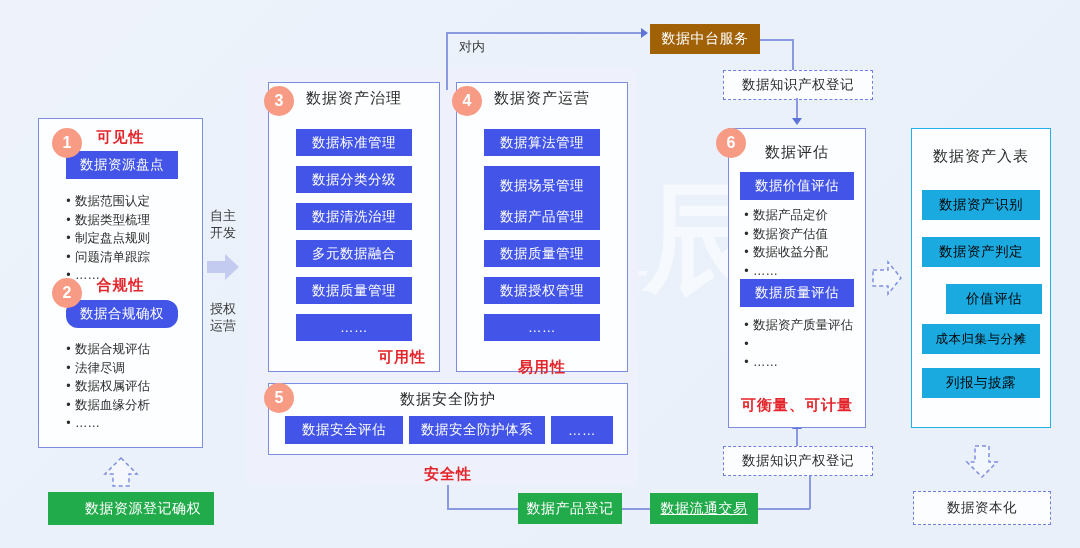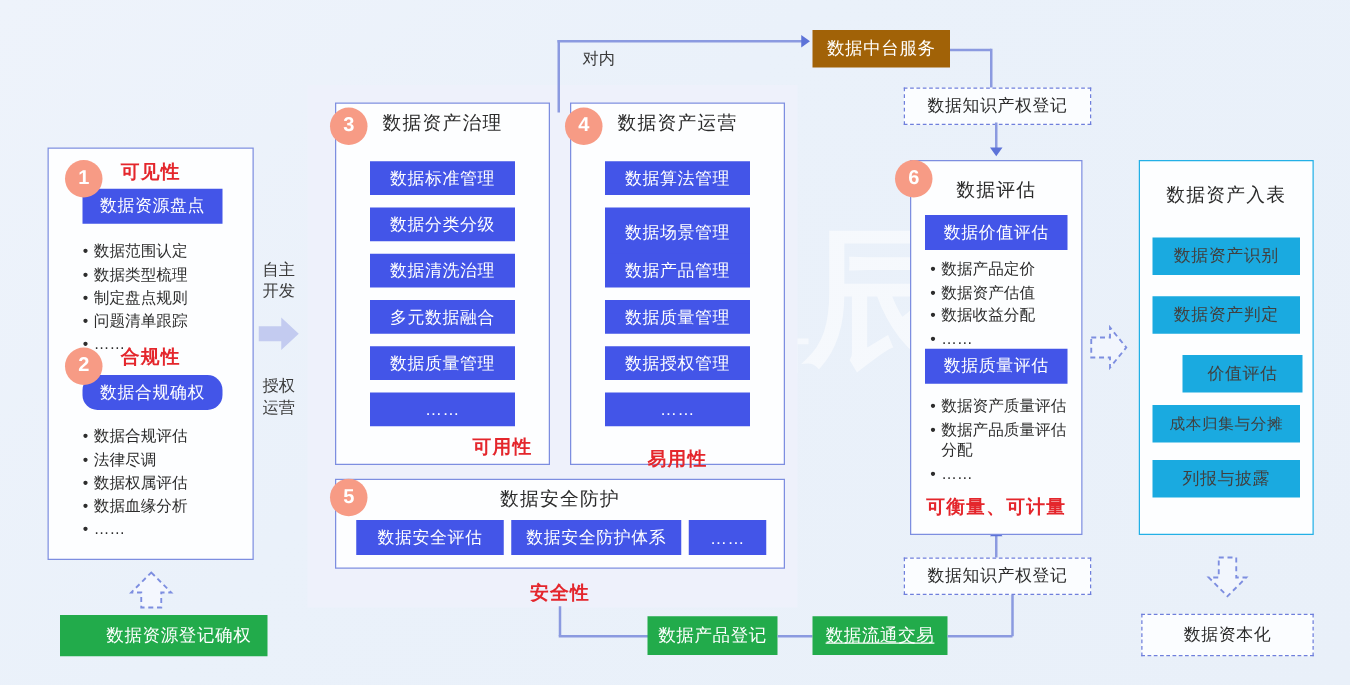--- a/index.html
+++ b/index.html
@@ -33,21 +33,21 @@
     background:#f79b85;color:#fff;font-size:16px;font-weight:bold;
     display:flex;align-items:center;justify-content:center;z-index:6;
   }
 
   
   .btn-blue{
     background:#4355e8;color:#fff;font-size:13.5px;text-align:center;
     display:flex;align-items:center;justify-content:center;letter-spacing:.5px;
   }
   .btn-cyan{
-    background:#1aaae0;color:#404040;font-size:13.5px;text-align:right;
+    background:#1aaae0;color:#000000;font-size:13.5px;text-align:right;
     display:flex;align-items:center;justify-content:center;letter-spacing:.5px;font-family:Liberation Serif, serif;
   }
   .btn-green{
     background:#22ab4b;color:#fff;font-size:14px;text-align:center;
     display:flex;align-items:center;justify-content:center;
     position:absolute;letter-spacing:.5px;
   }
   .btn-orange{
     background:#a16207;color:#fff;font-size:14px;
     display:flex;align-items:center;justify-content:center;
@@ -86,21 +86,21 @@
 <body>
 
 <div class="wm">数据辰</div>
 <div class="wm2">SOFT</div>
 
 <div class="shade" style="left:246px;top:68px;width:392px;height:418px;"></div>
 
 <div class="ln lnv" style="left:446px;top:32px;height:58px;"></div>
 <div class="ln lnh" style="left:446px;top:32px;width:196px;"></div>
 <div class="arrow-r" style="left:641px;top:28px;"></div>
-<div class="vlabel" style="left:452px;top:38px;width:40px;text-align:right;">对内</div>
+<div class="vlabel" style="left:452px;top:38px;width:40px;text-align:center;">对内</div>
 
 <div class="btn-orange" style="left:650px;top:24px;width:110px;height:30px;">数据中台服务</div>
 
 <div class="ln lnh" style="left:760px;top:39px;width:33px;"></div>
 <div class="ln lnv" style="left:792px;top:39px;height:32px;"></div>
 
 <div class="dashed-box" style="left:723px;top:70px;width:148px;height:28px;">数据知识产权登记</div>
 
 <div class="ln lnv" style="left:796px;top:98px;height:22px;"></div>
 <div class="arrow-d" style="left:792px;top:118px;"></div>
@@ -242,21 +242,20 @@
     </div>
 </div>
 <div class="btn-blue" style="position:absolute;left:740px;top:279px;width:114px;height:28px;">数据质量评估</div>
 <div class="bullets" style="left:740px;top:317px;width:124px;">
   <div class="row">
       <span class="dot">•</span>
       <span class="txt">数据资产质量评估</span>
     </div>
   <div class="row">
       <span class="dot">•</span>
-      <span class="txt">数据产品质量评估分配</span>
     </div>
   <div class="row">
       <span class="dot">•</span>
       <span class="txt">……</span>
     </div>
 </div>
 <div class="red-label" style="left:722px;top:396px;width:150px;">可衡量、可计量</div>
 
 <svg style="position:absolute;left:870px;top:258px;" width="34" height="40" viewBox="0 0 34 40">
   <polygon points="3,12 18,12 18,4 31,20 18,36 18,28 3,28" fill="#f2f6fd" stroke="#7d8ee0" stroke-width="1.5" stroke-dasharray="4,3"></polygon>

